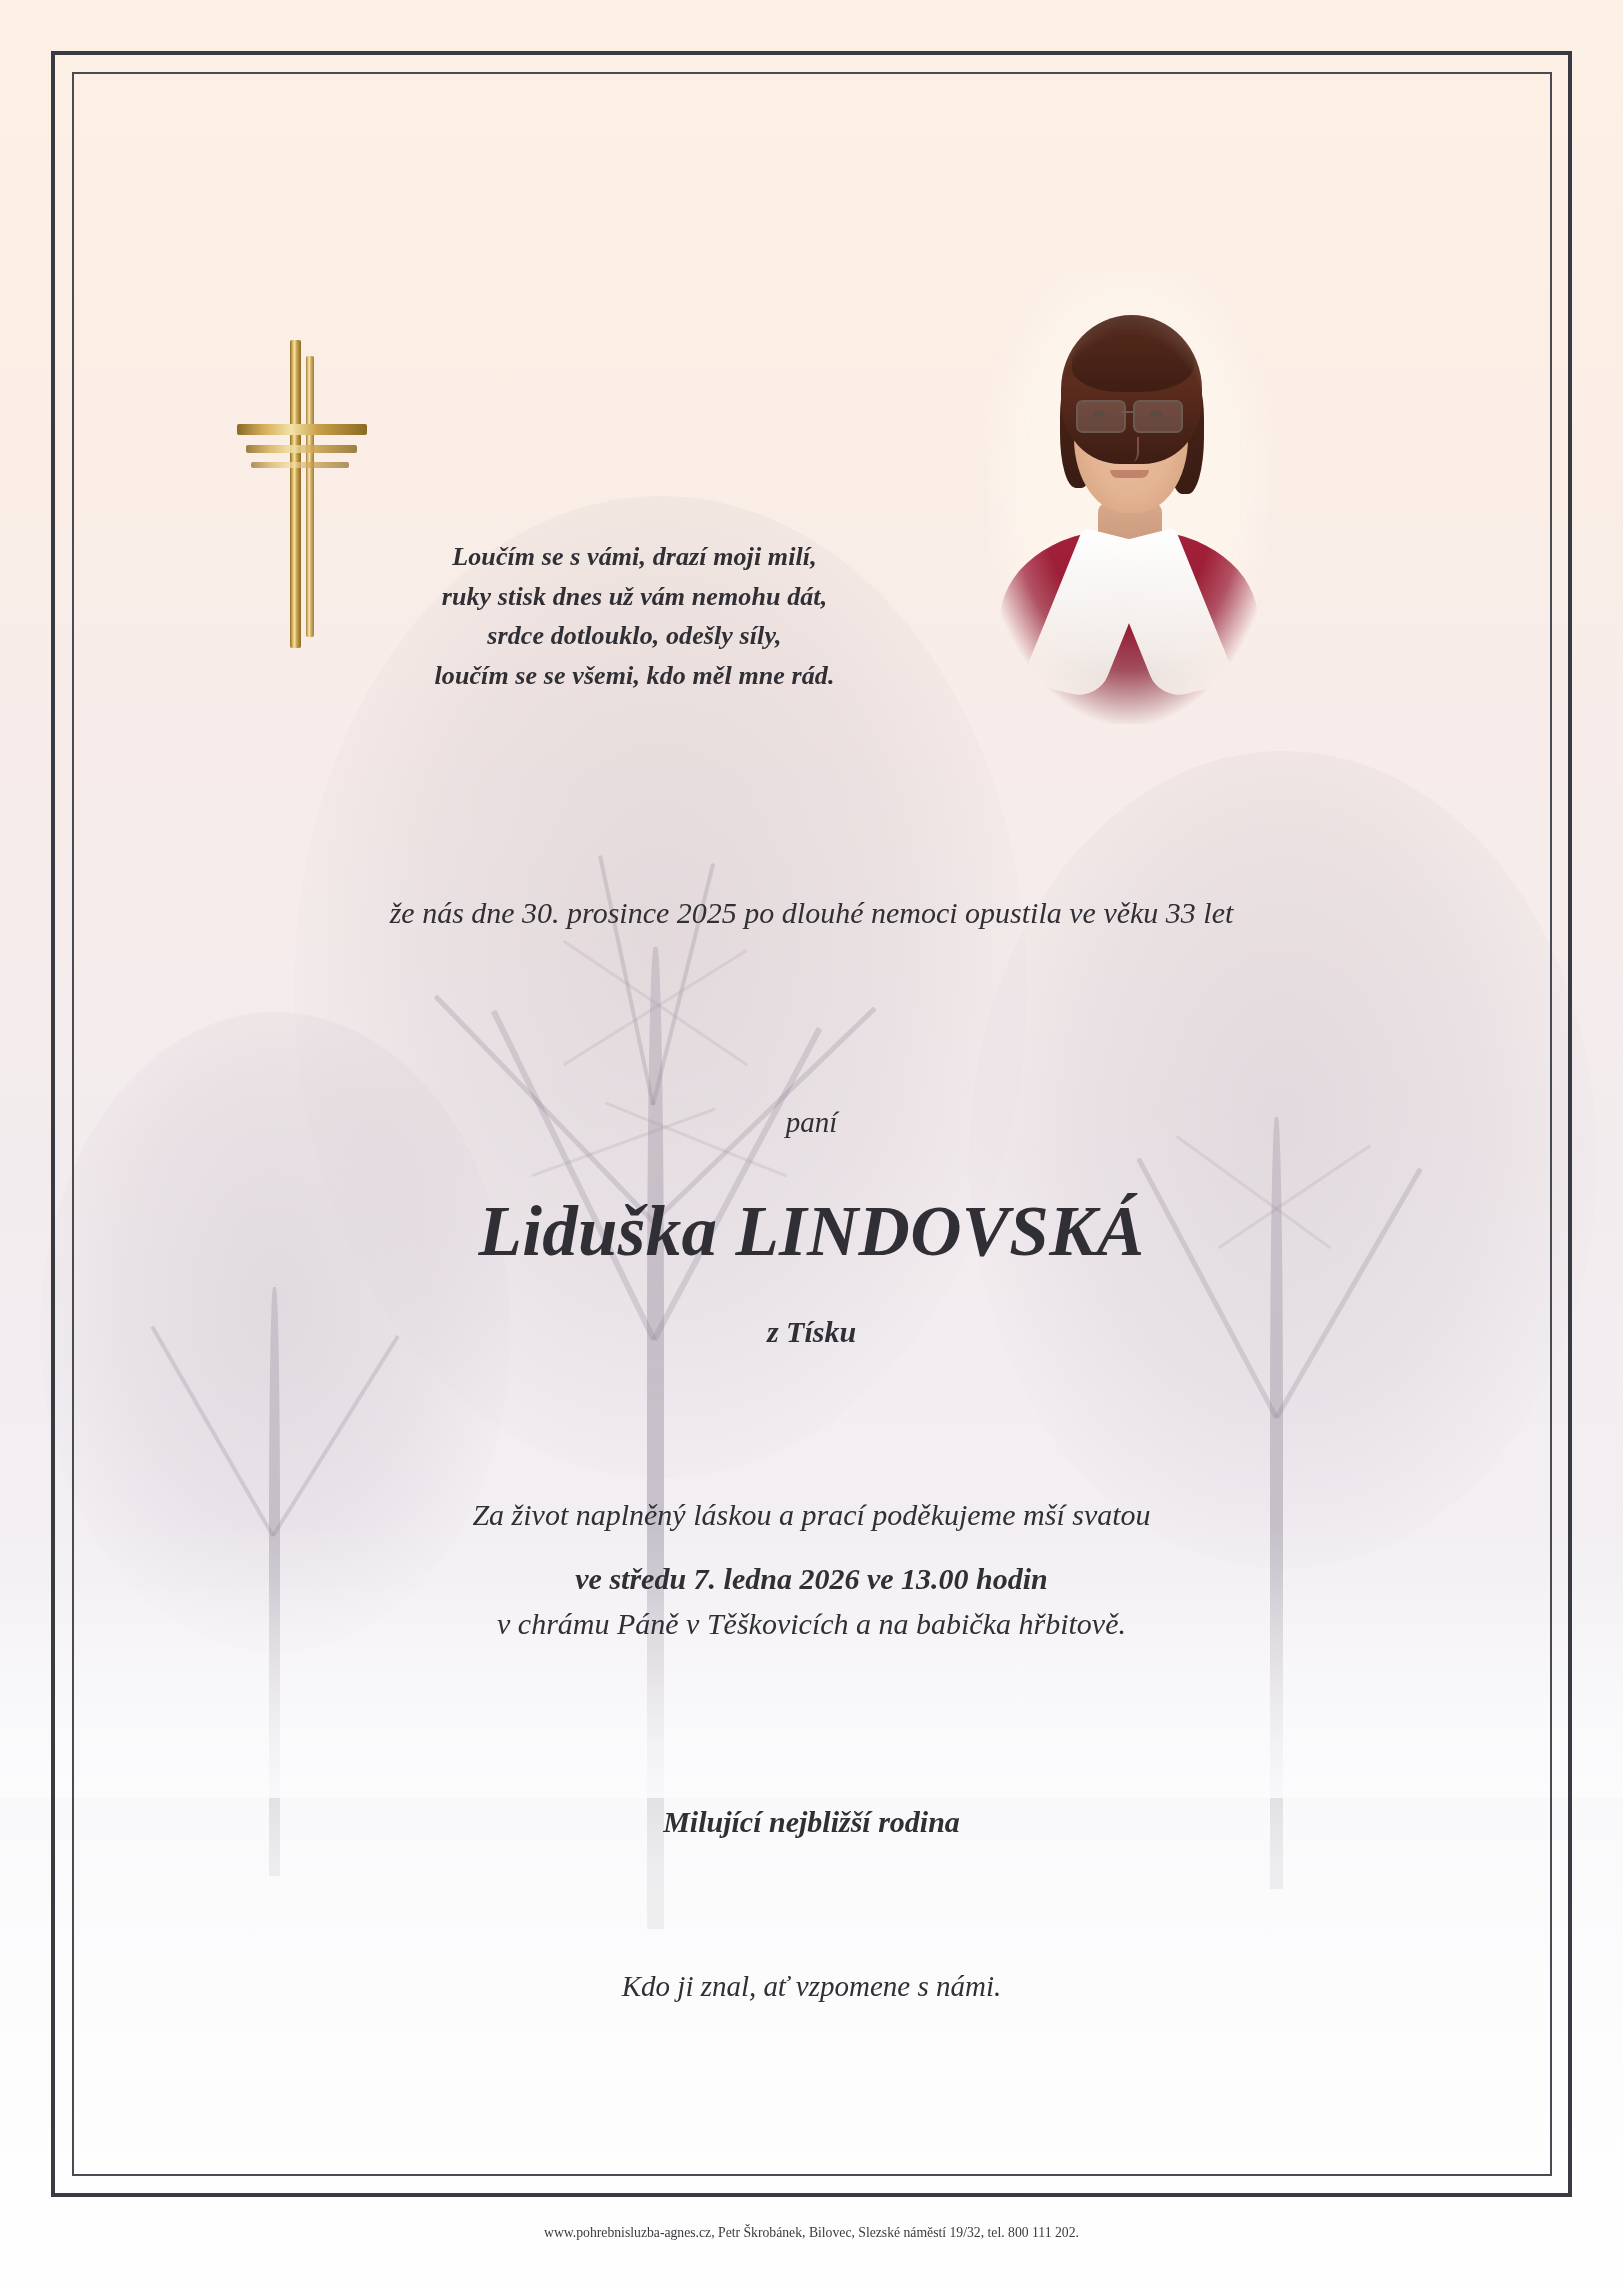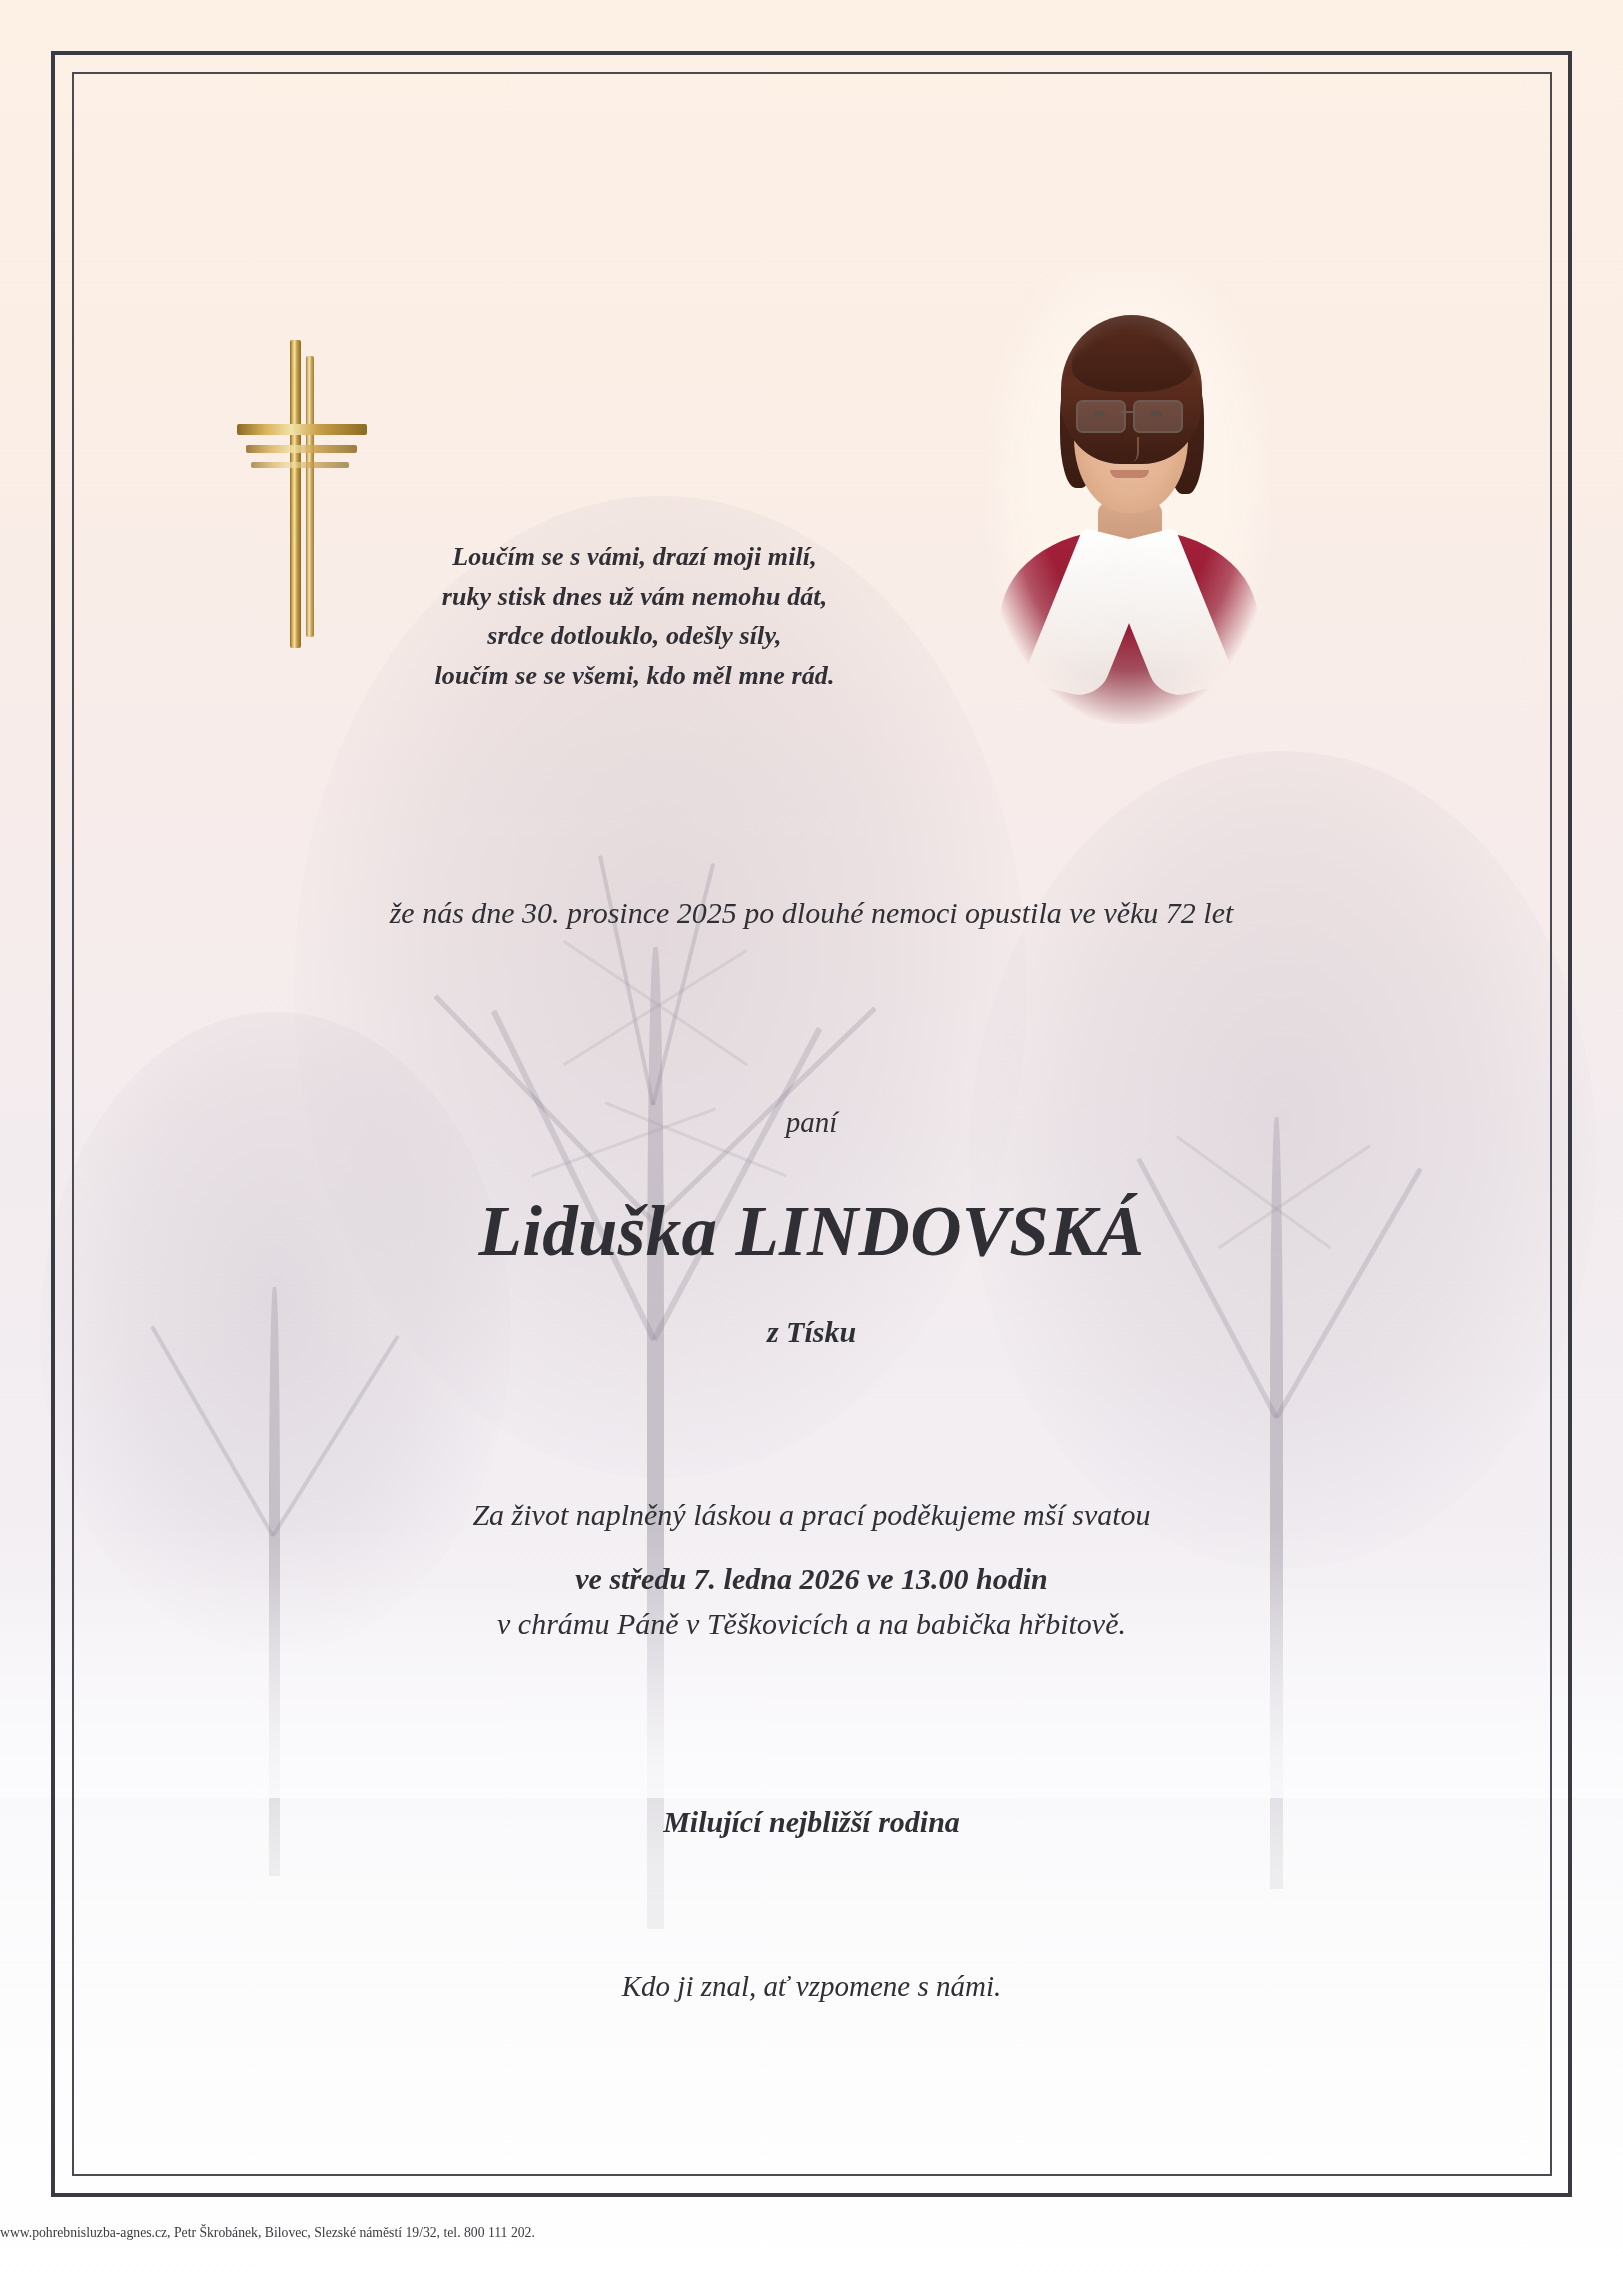--- a/index.html
+++ b/index.html
@@ -290,21 +290,21 @@
   }
   .closing {
     top: 1970px;
     font-size: 29px;
   }
   .footer {
     position: absolute;
     left: 0;
     top: 2225px;
     width: 100%;
-    text-align: left;
+    text-align: center;
     font-size: 13.7px;
     font-style: normal;
     color: #3a3a40;
     font-family: "Liberation Serif", serif;
   }
 </style>
 </head>
 <body>
 
 <div class="page">
@@ -381,21 +381,21 @@
   </div>
 
   <div class="txt poem">
     <div>Loučím se s vámi, drazí moji milí,</div>
     <div>ruky stisk dnes už vám nemohu dát,</div>
     <div>srdce dotlouklo, odešly síly,</div>
     <div>loučím se se všemi, kdo měl mne rád.</div>
   </div>
 
   <div class="txt announce">
-    <div>že nás dne 30. prosince 2025 po dlouhé nemoci opustila ve věku 72 let</div>
+    <div>že nás dne 30. prosince 2025 po dlouhé nemoci opustila ve věku 33 let</div>
   </div>
 
   <div class="txt name">Liduška LINDOVSKÁ</div>
   <div class="txt pani">paní</div>
   <div class="txt origin">z Tísku</div>
 
   <div class="txt service">
     <div>Za život naplněný láskou a prací poděkujeme mší svatou</div>
     <div class="strong">ve středu 7. ledna 2026 ve 13.00 hodin</div>
     <div>v chrámu Páně v Těškovicích a na babička hřbitově.</div>

